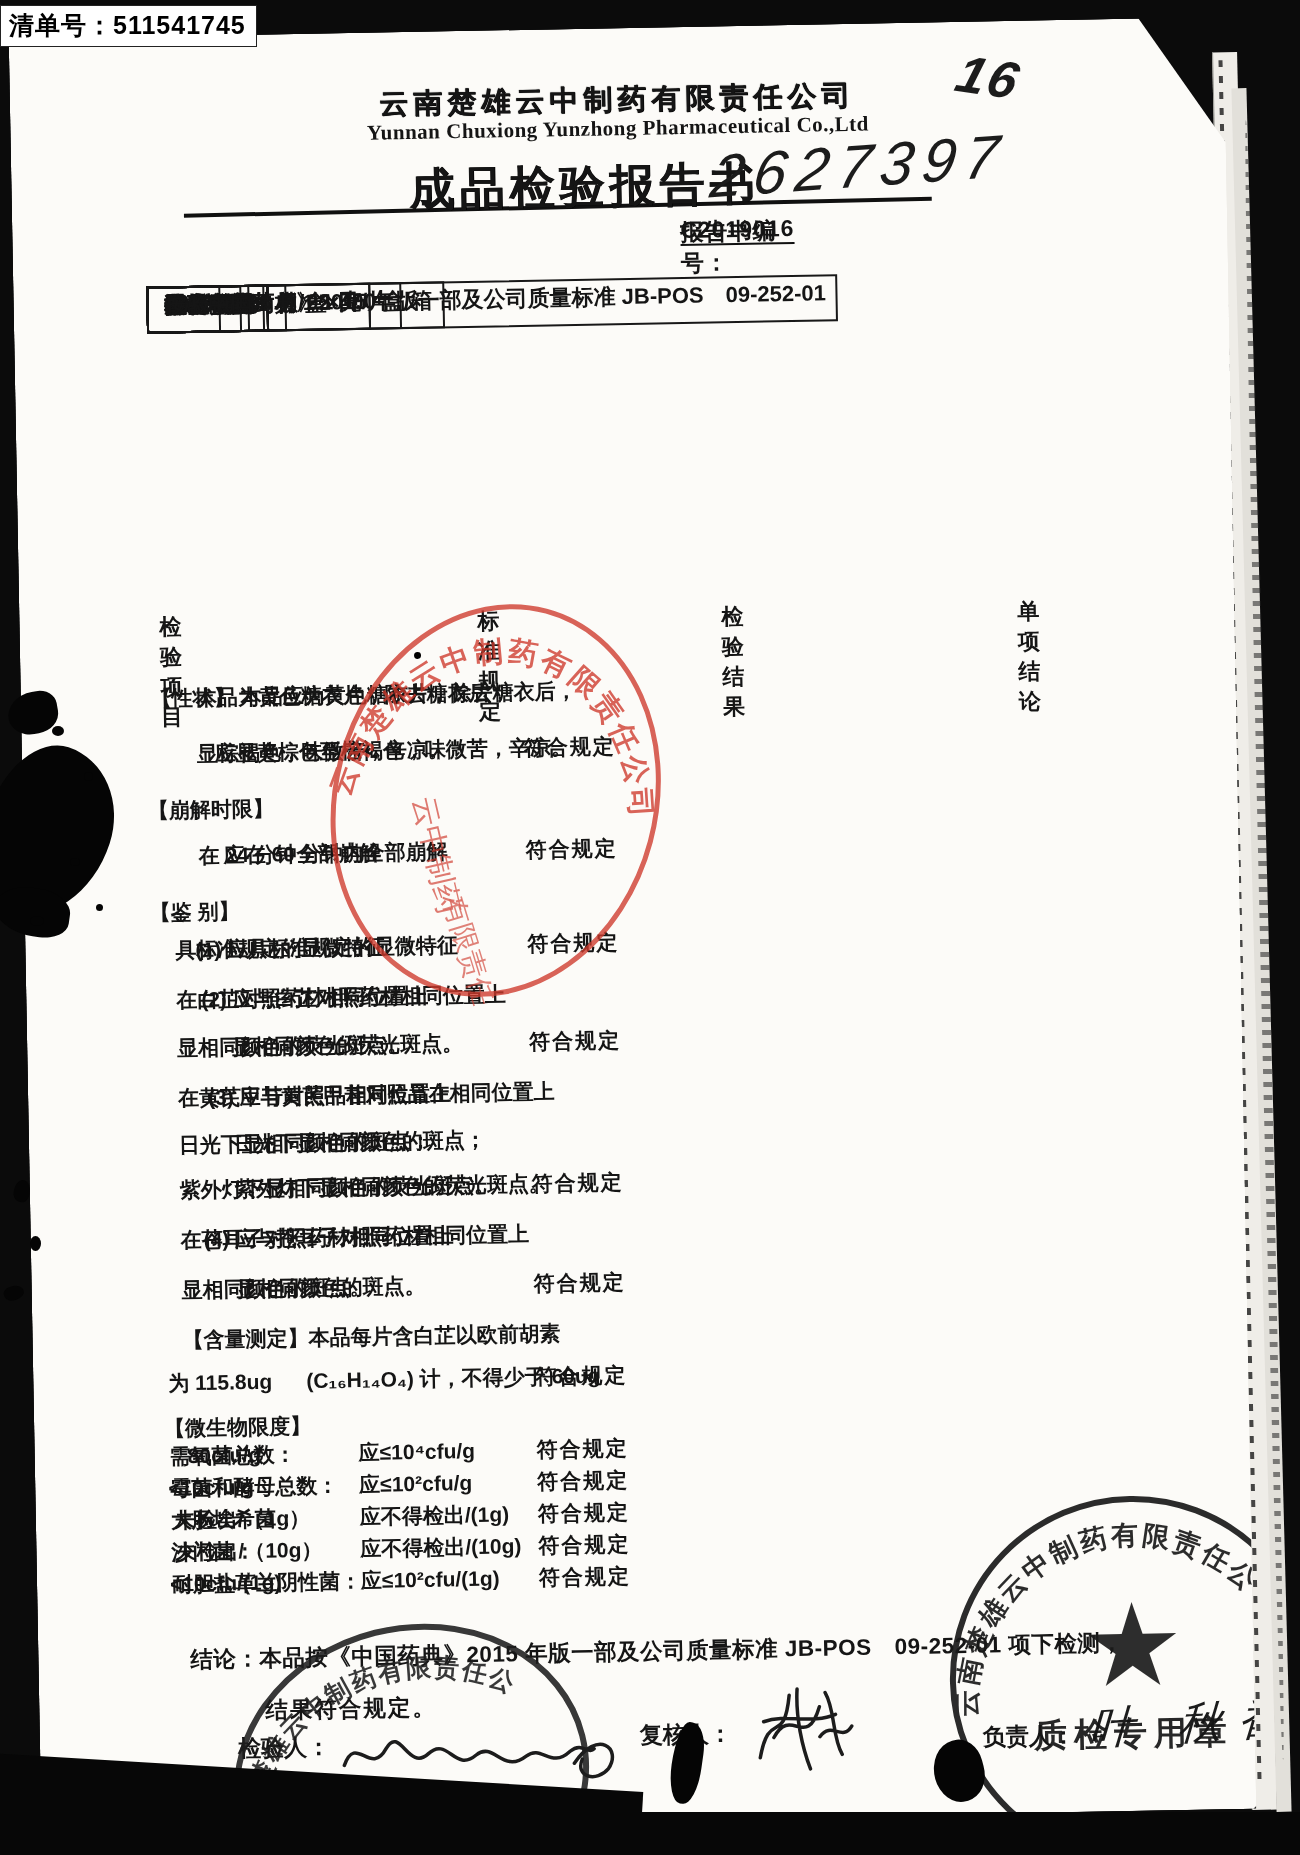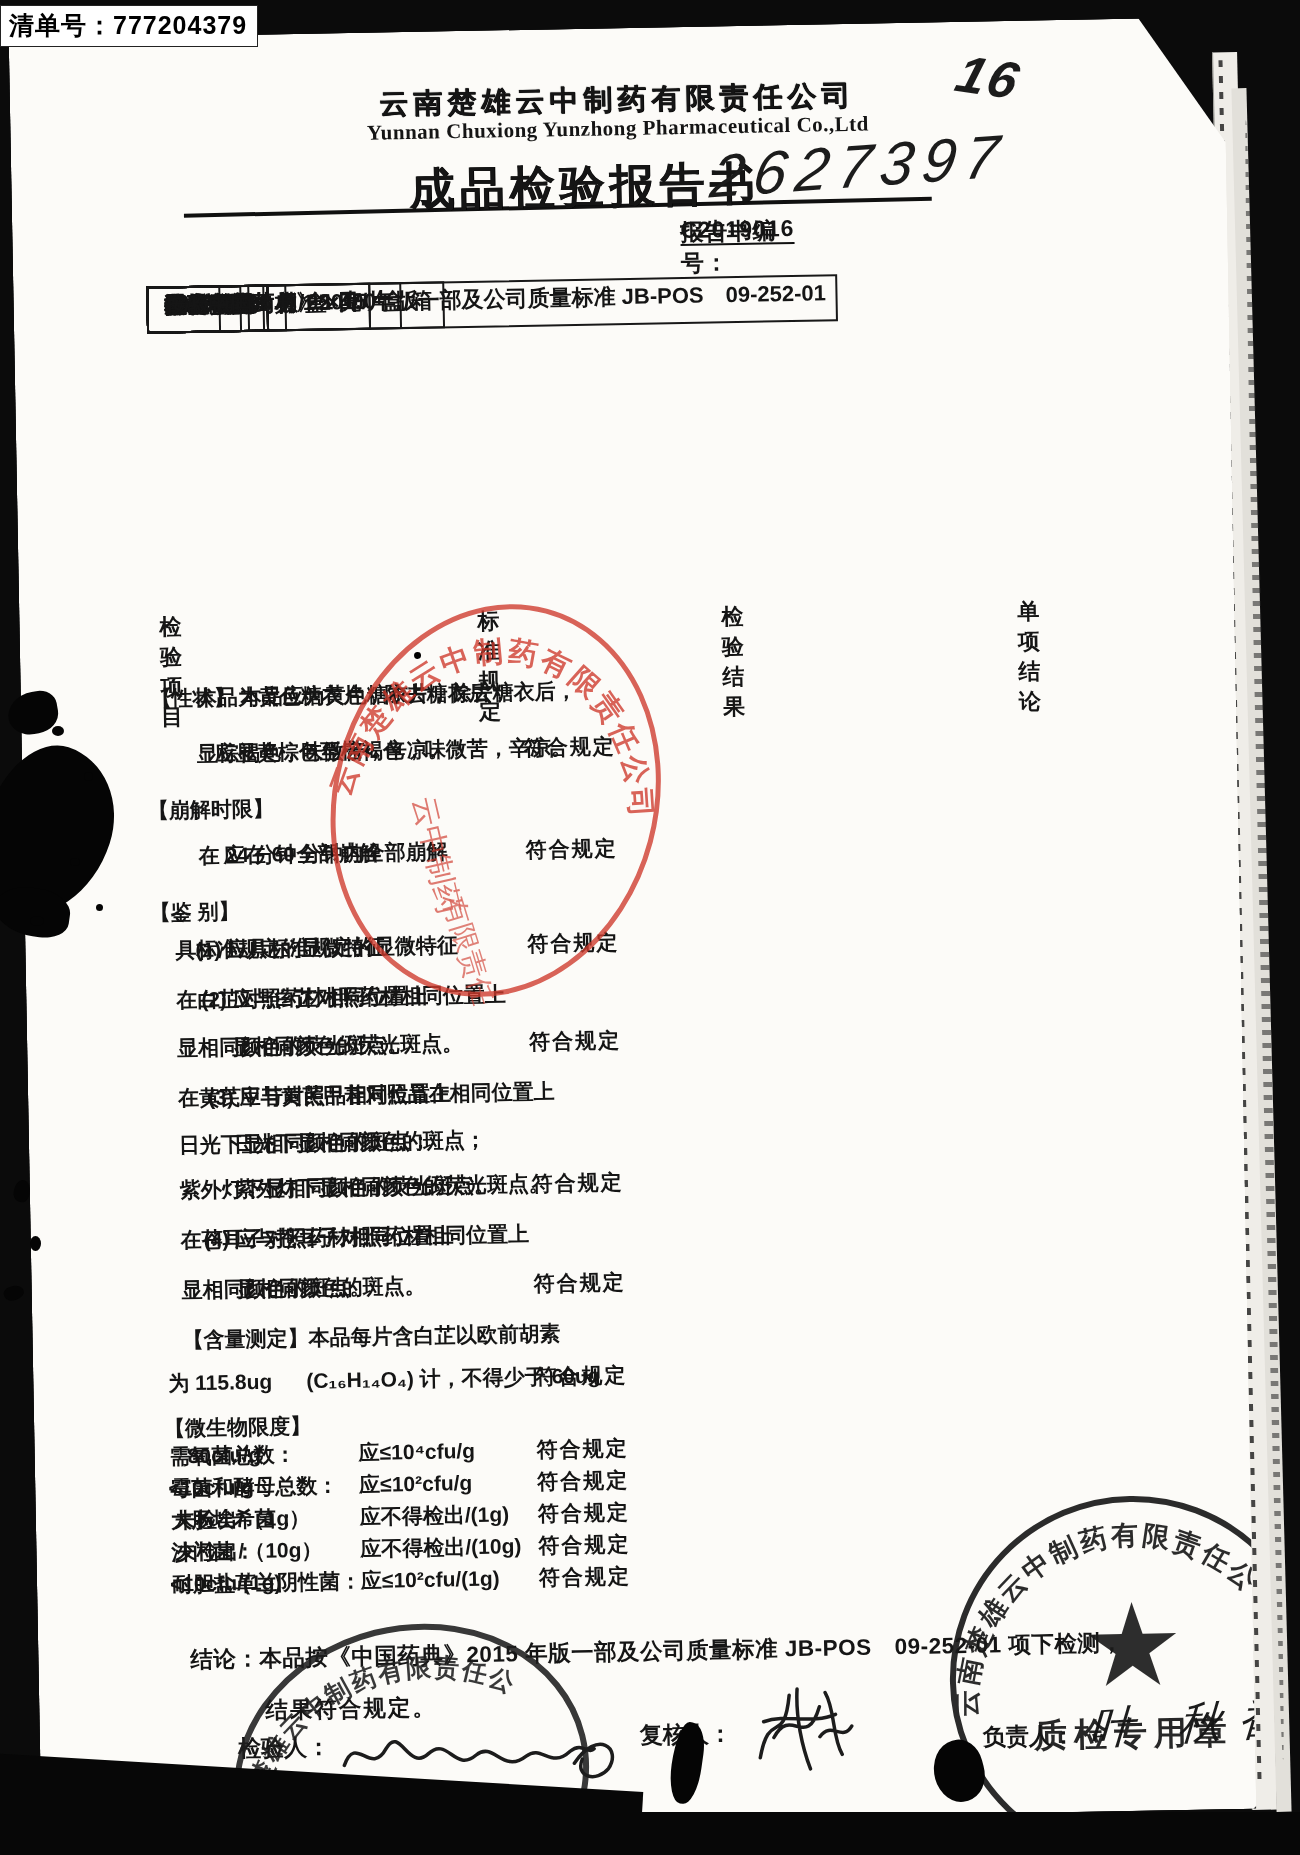--- a/index.html
+++ b/index.html
@@ -368,16 +368,16 @@
   <div class="blob d5"></div>
   <div class="blob m1"></div>
   <div class="blob m2"></div>
   <div class="blob m3"></div>
   <div class="blob bc1"></div>
   <div class="blob bc2"></div>
   <div class="wedge"></div>
   <div class="bottom-bar"></div>
 
   <div class="list-label">
-    <span>清单号：</span><span>777204379</span>
+    <span>清单号：</span><span>511541745</span>
   </div>
 
 </div>
 
 </body></html>

